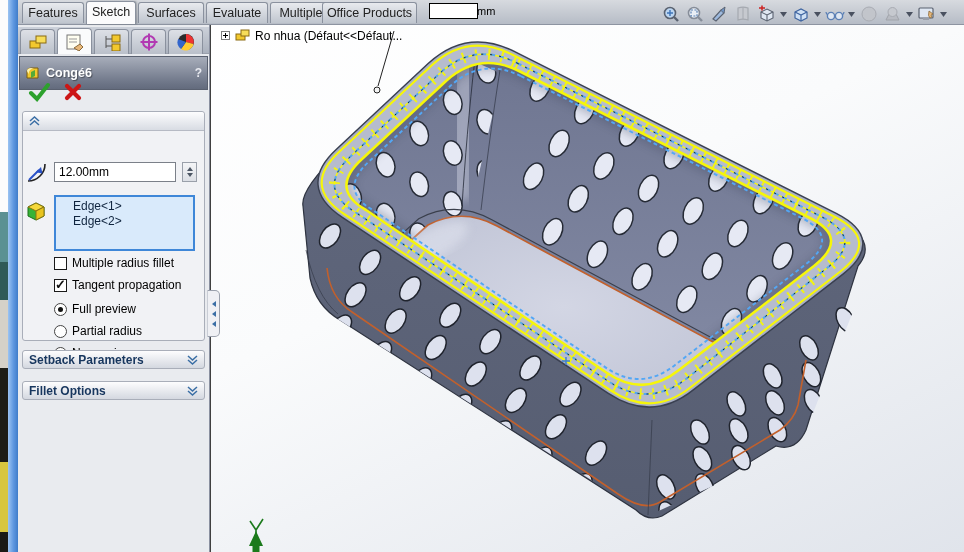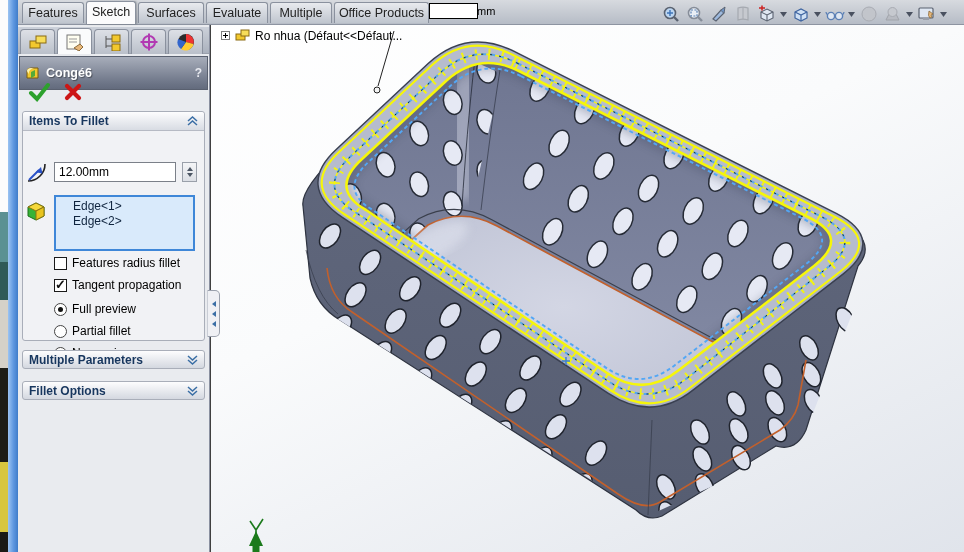--- a/index.html
+++ b/index.html
@@ -102,21 +102,21 @@
     <div style="top:532px;height:20px;background:#1a1a16"></div>
   </div>
   <div class="blue-strip"></div>
 
   <div class="tabbar">
     <div class="tab" style="left:4px;width:62px;">Features</div>
     <div class="tab active" style="left:68px;width:50px;">Sketch</div>
     <div class="tab" style="left:120px;width:66px;">Surfaces</div>
     <div class="tab" style="left:188px;width:62px;">Evaluate</div>
     <div class="tab" style="left:252px;width:62px;">Multiple</div>
-    <div class="tab" style="left:316px;width:95px;">Office Products</div>
+    <div class="tab" style="left:304px;width:95px;">Office Products</div>
 
     <div class="viewbar">
       <span class="vicon">
         <svg width="18" height="18">
             <circle cx="8" cy="8" r="5.5" fill="#bcd6f2" stroke="#5a6270" stroke-width="1.6"></circle>
             <line x1="12" y1="12" x2="16" y2="16" stroke="#5a6270" stroke-width="2.4"></line>
             <path d="M5 8h6M8 5v6" stroke="#3e74b8" stroke-width="1.4"></path>
           </svg>
       </span>
       <span class="vicon">
@@ -465,21 +465,20 @@
       <svg width="22" height="20">
           <path d="M3 11 L9 17 L20 3" fill="none" stroke="#2da12d" stroke-width="4" stroke-linecap="round"></path>
         </svg>
       <svg width="18" height="18">
           <path d="M3 3 L15 15 M15 3 L3 15" stroke="#cc1616" stroke-width="4.2" stroke-linecap="round"></path>
         </svg>
     </div>
 
     <div class="groupbox" style="top:86px;height:230px;">
       <div class="grouphead">
-        <span class="h">Items To Fillet</span>
         <svg width="11" height="10">
             <path d="M1 5 L5.5 1 L10 5 M1 9 L5.5 5 L10 9" fill="none" stroke="#3a6ea5" stroke-width="1.5"></path>
           </svg>
       </div>
     </div>
     <div class="rowline" style="top:135px;">
       <svg width="24" height="24">
           <path d="M21 4 A 17 17 0 0 1 4 21" fill="none" stroke="#222" stroke-width="1.6"></path>
           <line x1="5" y1="20" x2="15" y2="10" stroke="#2a52c8" stroke-width="2"></line>
           <polygon points="17,7 18.5,13.5 11.8,12.2" fill="#2a52c8"></polygon>
@@ -496,41 +495,41 @@
           <path d="M4 8 L12 4 L20 8 L12 12 Z" fill="#f5d93a" stroke="#8a7410"></path>
           <path d="M12 12 L20 8 L20 17 L12 21 Z" fill="#e8c41e" stroke="#8a7410"></path>
         </svg>
       <div class="edgelist">
         <div>Edge&lt;1&gt;</div>
         <div>Edge&lt;2&gt;</div>
       </div>
     </div>
     <div class="cbrow" style="top:231px;">
       <span class="cb"></span>
-      <span>Features radius fillet</span>
+      <span>Multiple radius fillet</span>
     </div>
     <div class="cbrow" style="top:253px;">
       <span class="cb checked"></span>
       <span>Tangent propagation</span>
     </div>
     <div class="cbrow" style="top:277px;">
       <span class="rb checked"></span>
       <span>Full preview</span>
     </div>
     <div class="cbrow" style="top:299px;">
       <span class="rb"></span>
-      <span>Partial fillet</span>
+      <span>Partial radius</span>
     </div>
     <div class="cbrow" style="top:321px;">
       <span class="rb"></span>
       <span>No preview</span>
     </div>
 
     <div class="collapsed-head" style="top:325px;">
-      <span class="h">Multiple Parameters</span>
+      <span class="h">Setback Parameters</span>
       <svg width="11" height="10">
           <path d="M1 1 L5.5 5 L10 1 M1 5 L5.5 9 L10 5" fill="none" stroke="#3a6ea5" stroke-width="1.5"></path>
         </svg>
     </div>
     <div class="collapsed-head" style="top:356px;">
       <span class="h">Fillet Options</span>
       <svg width="11" height="10">
           <path d="M1 1 L5.5 5 L10 1 M1 5 L5.5 9 L10 5" fill="none" stroke="#3a6ea5" stroke-width="1.5"></path>
         </svg>
     </div>

